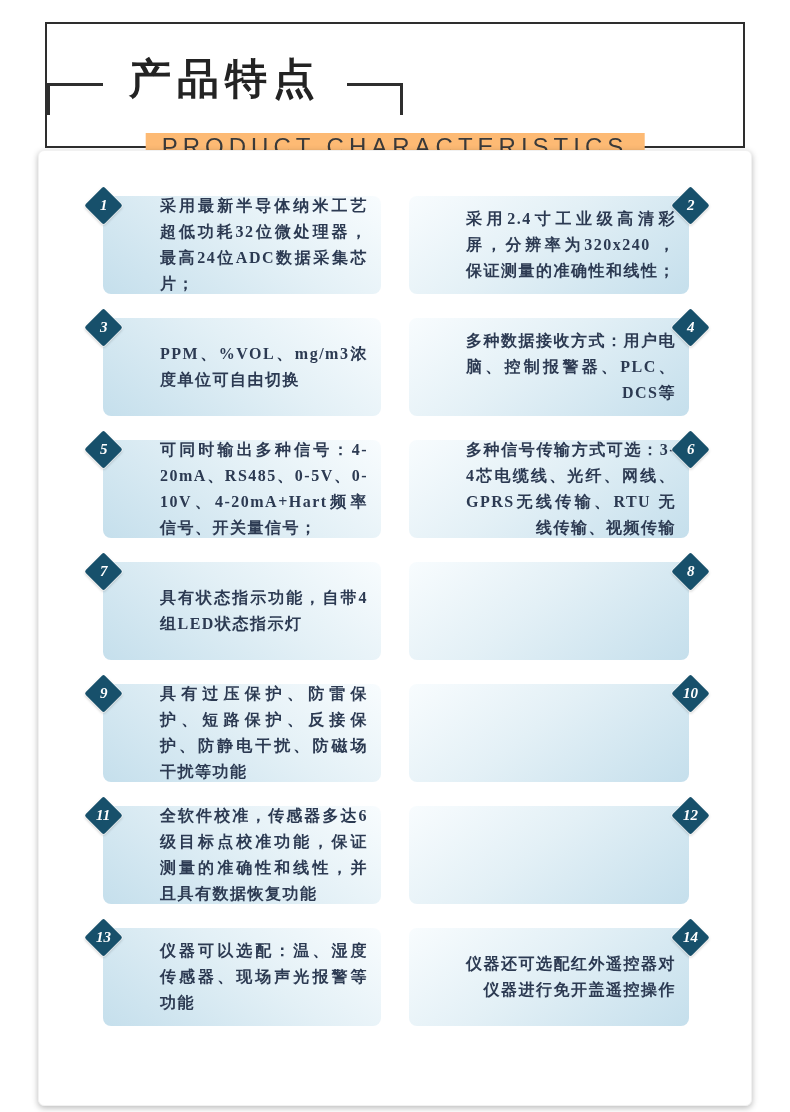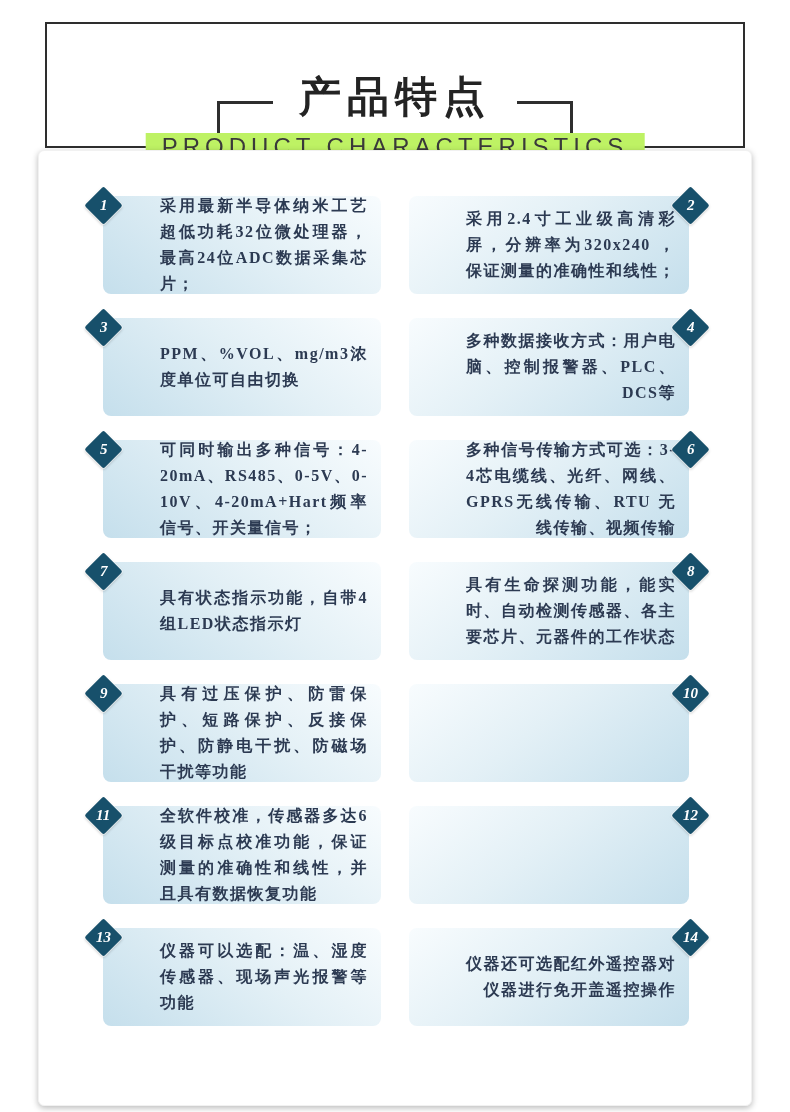--- a/index.html
+++ b/index.html
@@ -20,39 +20,39 @@
     overflow: hidden;
   }
 
   
   .header-frame {
     position: absolute; left: 45px; top: 22px;
     width: 700px; height: 126px;
     border: 2px solid var(--frame-border);
   }
   .title-row {
-    position: absolute; top: 44px; left: 0; width: 100%;
-    display: flex; justify-content: center; align-items: flex-start;
+    position: absolute; top: 26px; left: 0; width: 100%;
+    display: flex; justify-content: flex-start; align-items: flex-start;
     gap: 26px;
   }
   .page-title {
     margin: 0;
     font-size: 42px; font-weight: bold;
     letter-spacing: 6px;
     color: #232323;
     line-height: 58px;
     white-space: nowrap;
   }
   .bracket { width: 56px; height: 32px; margin-top: 33px; }
   .bracket-left  { border-top: 3px solid var(--frame-border); border-left: 3px solid var(--frame-border); }
   .bracket-right { border-top: 3px solid var(--frame-border); border-right: 3px solid var(--frame-border); }
   .page-subtitle {
     position: absolute; left: 50%; bottom: -15px;
     transform: translateX(-50%);
-    background: #bef264;
+    background: #fdba74;
     padding: 0 16px;
     font-size: 24px; letter-spacing: 5px;
     color: #3a3a3a;
     line-height: 28px;
     white-space: nowrap;
   }
 
   
   .card {
     position: absolute; left: 38px; top: 150px;
@@ -177,21 +177,20 @@
     <div class="badge">
       <span class="badge-num">7</span>
     </div>
     <div class="feature-text">具有状态指示功能，自带4组LED状态指示灯</div>
   </div>
 
   <div class="feature">
     <div class="badge">
       <span class="badge-num">8</span>
     </div>
-    <div class="feature-text">具有生命探测功能，能实时、自动检测传感器、各主要芯片、元器件的工作状态</div>
   </div>
 
   <div class="feature">
     <div class="badge">
       <span class="badge-num">9</span>
     </div>
     <div class="feature-text">具有过压保护、防雷保护、短路保护、反接保护、防静电干扰、防磁场干扰等功能</div>
   </div>
 
   <div class="feature">

